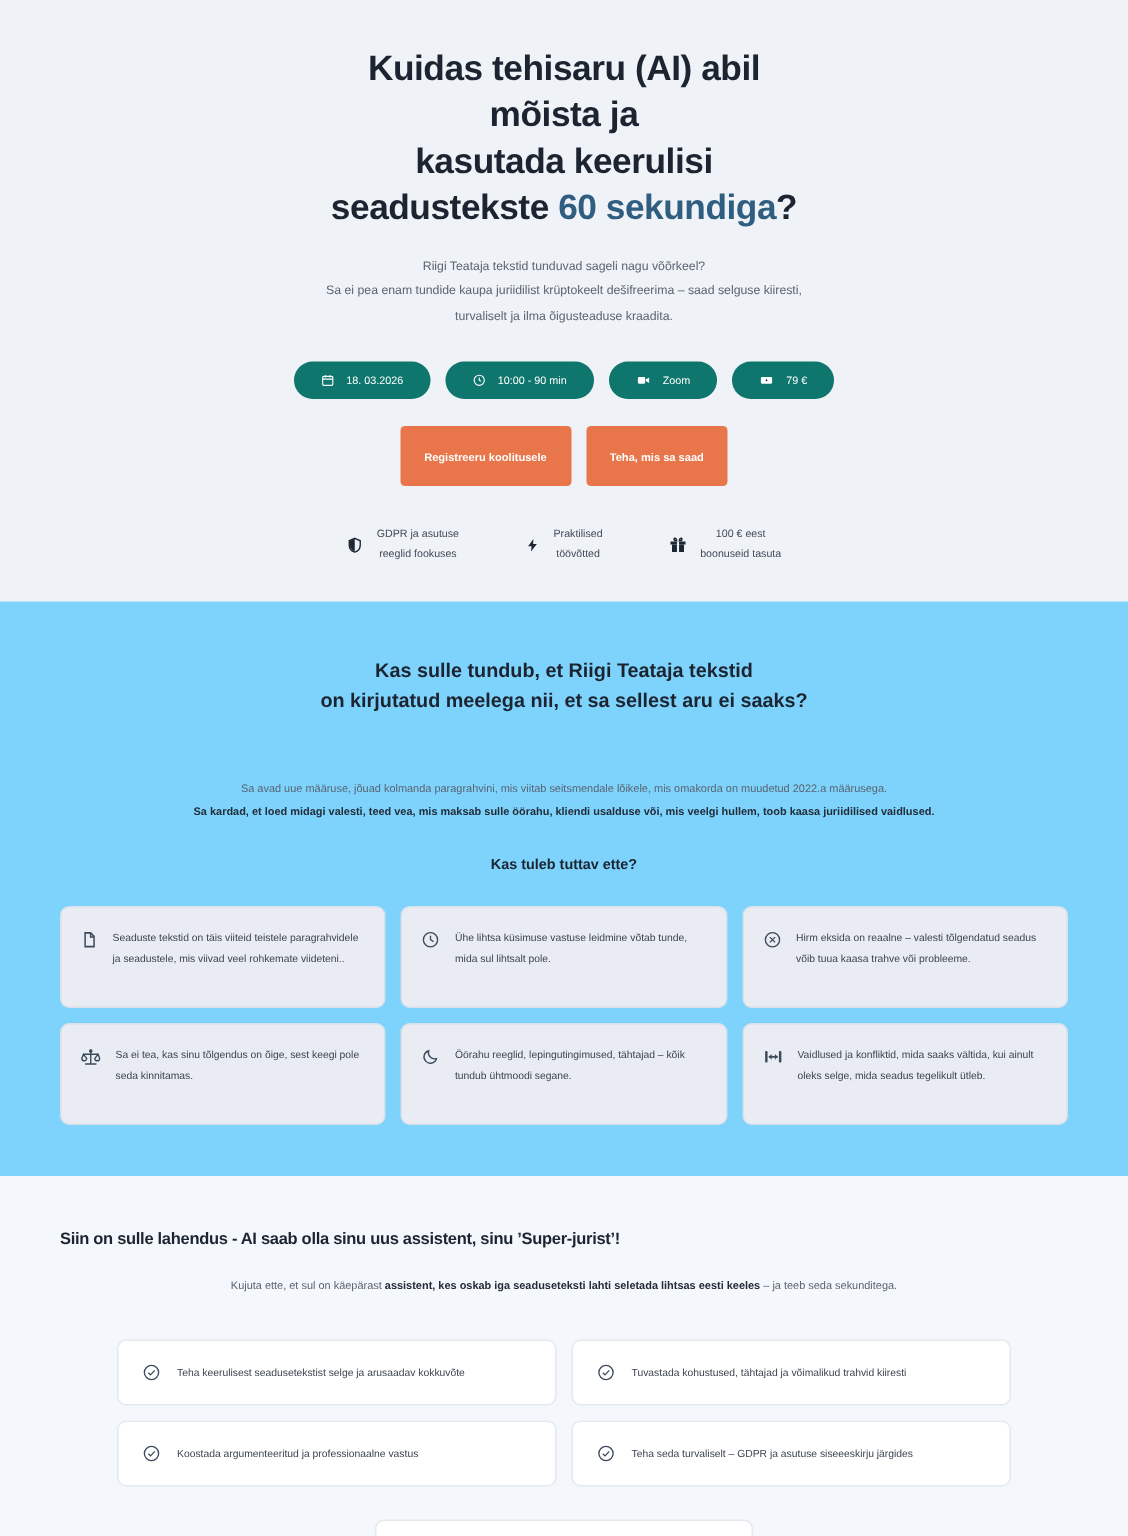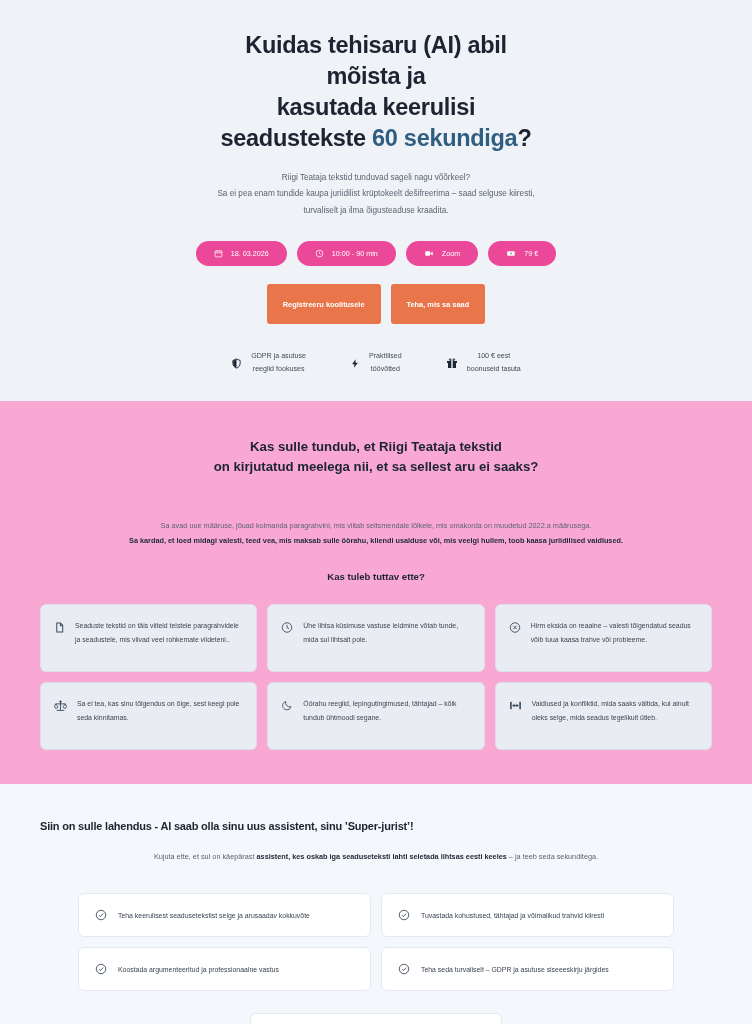--- a/index.html
+++ b/index.html
@@ -38,21 +38,21 @@
     margin-left: auto;
     margin-right: auto;
   }
   .badges {
     margin-top: 22px;
     display: flex;
     justify-content: center;
     gap: 10px;
   }
   .badge {
-    background: #ec4899;
+    background: #0f766e;
     color: #ffffff;
     border-radius: 999px;
     height: 25px;
     display: flex;
     align-items: center;
     gap: 8px;
     padding: 0 18px;
     font-size: 7.2px;
     font-weight: 500;
     white-space: nowrap;
@@ -93,21 +93,21 @@
   .trust-txt {
     font-size: 7.1px;
     line-height: 1.85;
     color: #414b59;
     max-width: 78px;
     text-align: center;
   }
 
   
   .pains {
-    background: #f9a8d4;
+    background: #7dd3fc;
     padding: 36px 40px 34px;
   }
   .pains-title {
     text-align: center;
     font-size: 13.2px;
     line-height: 1.55;
     font-weight: 700;
     color: #1b2430;
     max-width: 400px;
     margin: 0 auto;

